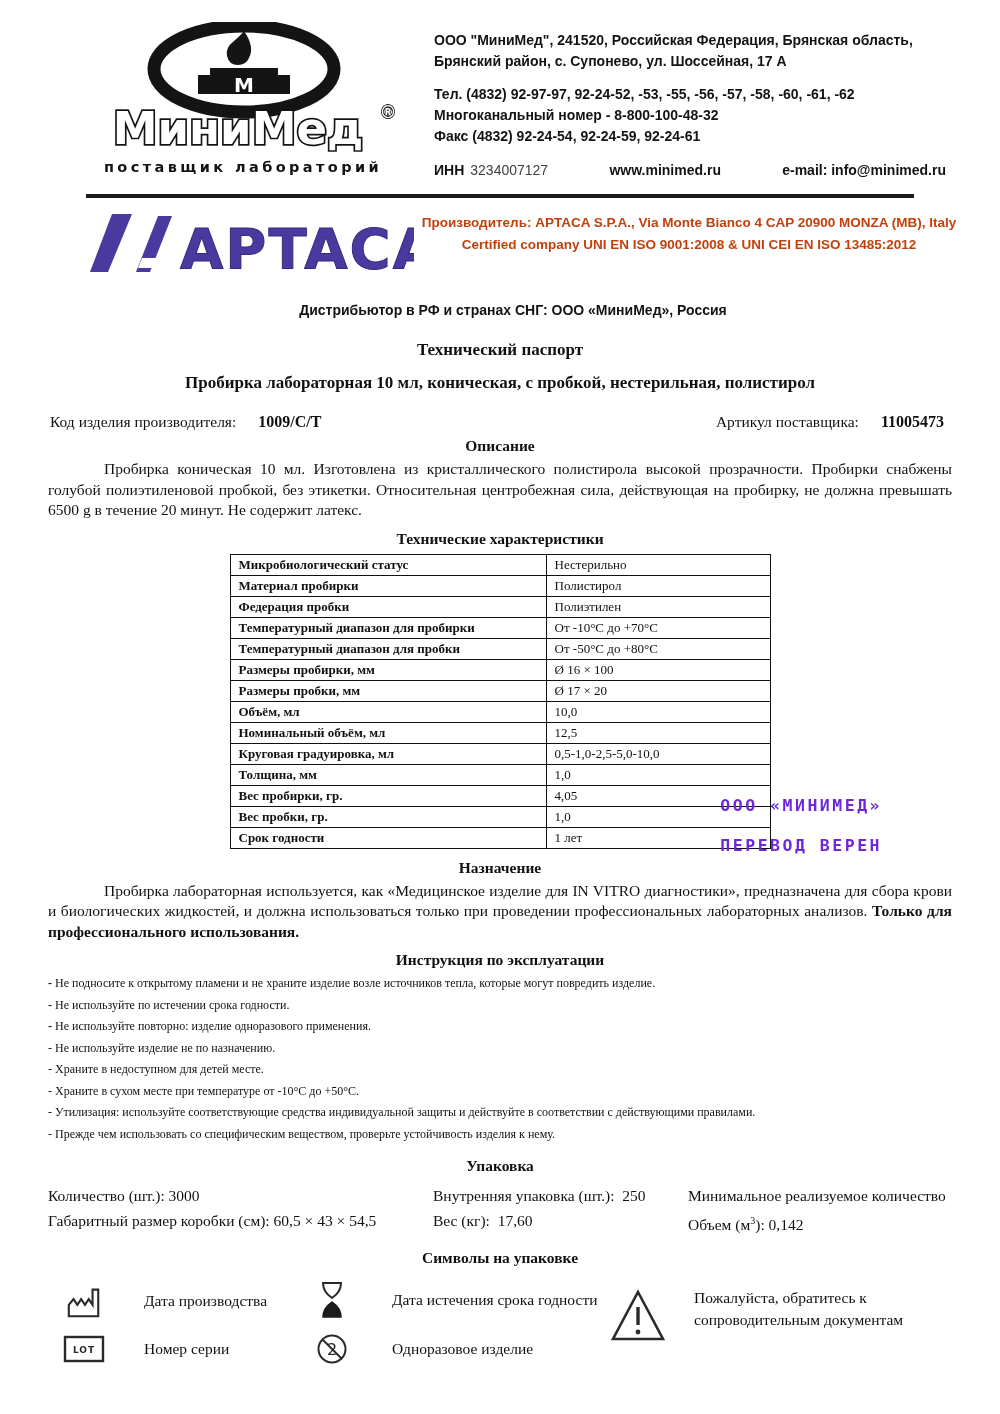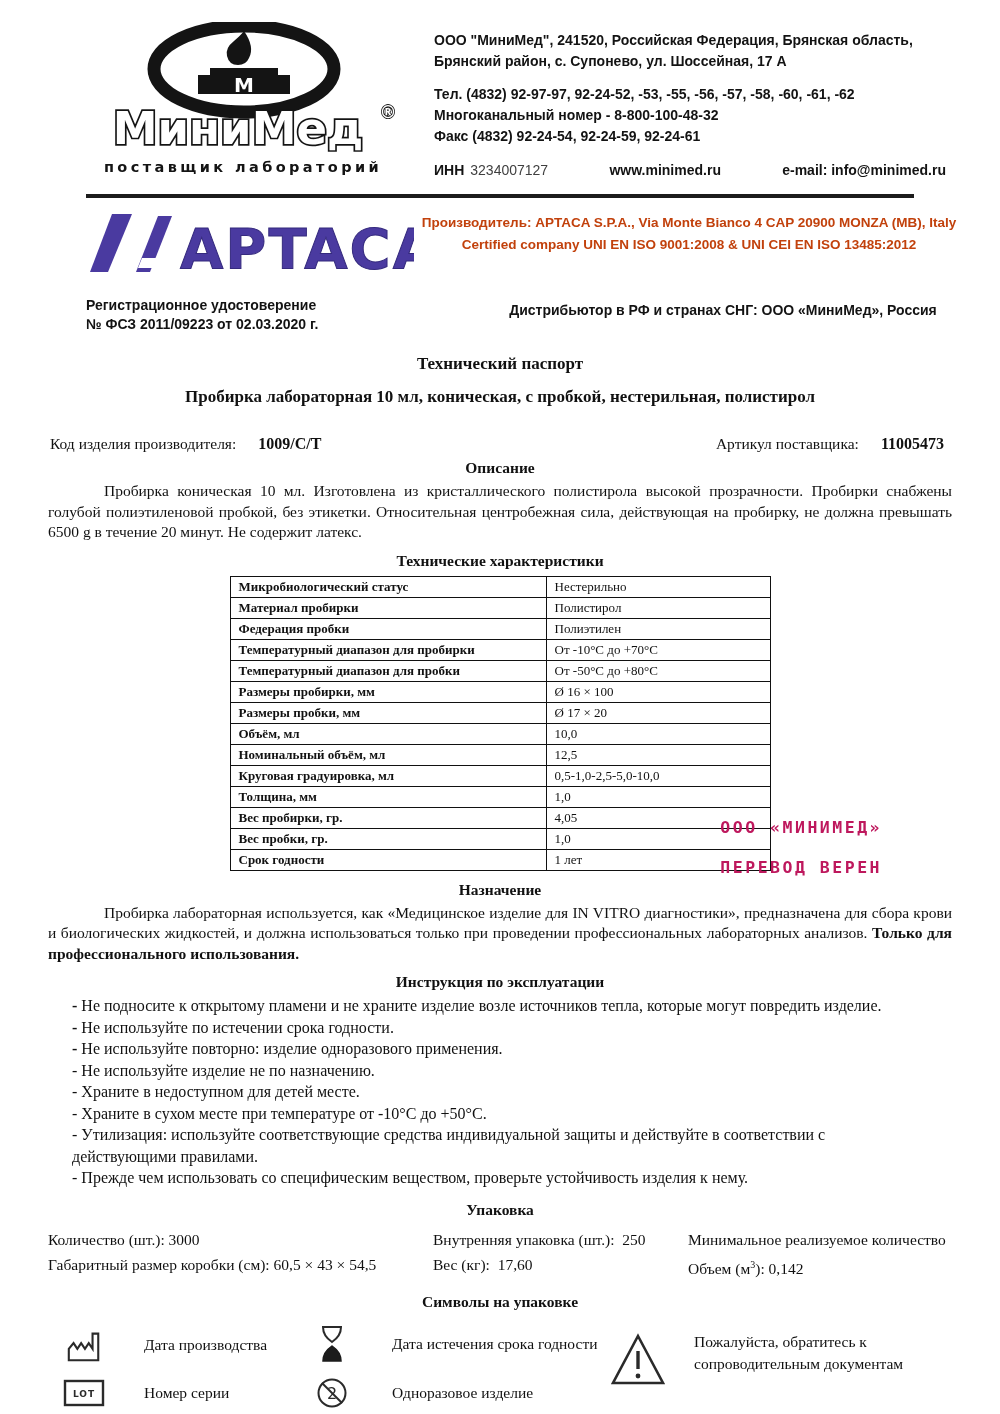--- a/index.html
+++ b/index.html
@@ -26,21 +26,21 @@
   .manu-right {
     flex:1; text-align:center; font-family:"Liberation Sans", sans-serif;
     font-weight:bold; font-size:13.5px; line-height:22px; padding-top:6px; color:#c2410c;
   }
   .reg-row { display:flex; padding:12px 60px 0 86px; font-family:"Liberation Sans", sans-serif; font-weight:bold; font-size:14px; line-height:19px; color:#131313;}
   .reg-left { width:420px; }
   .reg-right { flex:1; text-align:center; padding-top:5px; }
   
   .doc-title { text-align:center; font-weight:bold; font-size:17px; margin-top:20px; }
   .product-title { text-align:center; font-weight:bold; font-size:17px; margin-top:13px; }
-  .code-row { display:flex; justify-content:space-between; padding:0 56px 0 50px; margin-top:28px; font-size:15.5px; }
+  .code-row { display:flex; justify-content:space-between; padding:0 56px 0 50px; margin-top:20px; font-size:15.5px; }
   .code-group { display:flex; align-items:baseline; }
   .code-value { font-weight:bold; font-size:16px; margin-left:22px; }
   .section-heading { text-align:center; font-weight:bold; font-size:15.5px; margin-top:6px; }
   
   .para {
     padding:0 48px; margin-top:4px; font-size:15.5px; line-height:20.5px;
     text-align:justify; text-indent:56px;
   }
   .ce-line { text-align:center; font-weight:bold; font-style:italic; font-size:15.5px; margin-top:8px; }
   
@@ -50,21 +50,21 @@
   td.spec-name { width:316px; font-weight:bold; }
   td.spec-value { width:224px; }
   .stamp {
     position:absolute; top:232px; right:118px; text-align:center;
     font-family:"DejaVu Sans Mono", monospace; font-weight:bold;
     font-size:16.5px; letter-spacing:2.5px; line-height:40px; white-space:nowrap;
   }
   
   .bold-sentence { font-weight:bold; }
   
-  .instr-list { padding:0 72px; margin-top:4px; font-size:16px; line-height:21.5px; }
+  .instr-list { padding:0 48px; margin-top:4px; font-size:12px; line-height:21.5px; }
   .instr-item { text-align:left; }
   .bold-dash .dash { font-weight:bold; }
   
   .pack-grid { display:flex; padding:0 48px; margin-top:8px; font-size:15.5px; line-height:25px; }
   .pack-col1 { width:385px; }
   .pack-col2 { width:255px; }
   .pack-col3 { flex:1; }
   .pack-line { white-space:pre-wrap; }
   sup.vol { font-size:10px; }
   
@@ -122,24 +122,20 @@
         <text x="96" y="62" font-family="DejaVu Sans, sans-serif" font-size="56" font-weight="bold" fill="#4a3aa0" stroke="#352a7e" stroke-width="1" letter-spacing="2">APTACA</text>
       </svg>
     </div>
     <div class="manu-right">
       <div>Производитель: APTACA S.P.A., Via Monte Bianco 4 CAP 20900 MONZA (MB), Italy</div>
       <div>Certified company UNI EN ISO 9001:2008 &amp; UNI CEI EN ISO 13485:2012</div>
     </div>
   </div>
 
   <div class="reg-row">
-    <div class="reg-left">
-      <div>Регистрационное удостоверение</div>
-      <div>№ ФСЗ 2011/09223 от 02.03.2020 г.</div>
-    </div>
     <div class="reg-right">Дистрибьютор в РФ и странах СНГ: ООО «МиниМед», Россия</div>
   </div>
 
   <div class="doc-title">Технический паспорт</div>
   <div class="product-title">Пробирка лабораторная 10 мл, коническая, с пробкой, нестерильная, полистирол</div>
 
   <div class="code-row">
     <span class="code-group">
       <span>Код изделия производителя:</span>
       <span class="code-value">1009/C/T</span>
@@ -208,21 +204,21 @@
           <tr>
           <td class="spec-name">Вес пробки, гр.</td>
           <td class="spec-value">1,0</td>
         </tr>
           <tr>
           <td class="spec-name">Срок годности</td>
           <td class="spec-value">1 лет</td>
         </tr>
         </tbody>
     </table>
-    <div class="stamp" style="color: #be185d; text-align: center;">
+    <div class="stamp" style="color: #6d28d9; text-align: center;">
       <div>ООО «МИНИМЕД»</div>
       <div>ПЕРЕВОД ВЕРЕН</div>
     </div>
   </div>
 
   <div class="section-heading" style="margin-top:10px;">Назначение</div>
   <p class="para"><span>Пробирка лабораторная используется, как «Медицинское изделие для IN VITRO диагностики», предназначена для сбора крови и биологических жидкостей, и должна использоваться только при проведении профессиональных лабораторных анализов. </span><span class="bold-sentence">Только для профессионального использования.</span></p>
 
   <div class="section-heading" style="margin-top:9px;">Инструкция по эксплуатации</div>
   <div class="instr-list">

